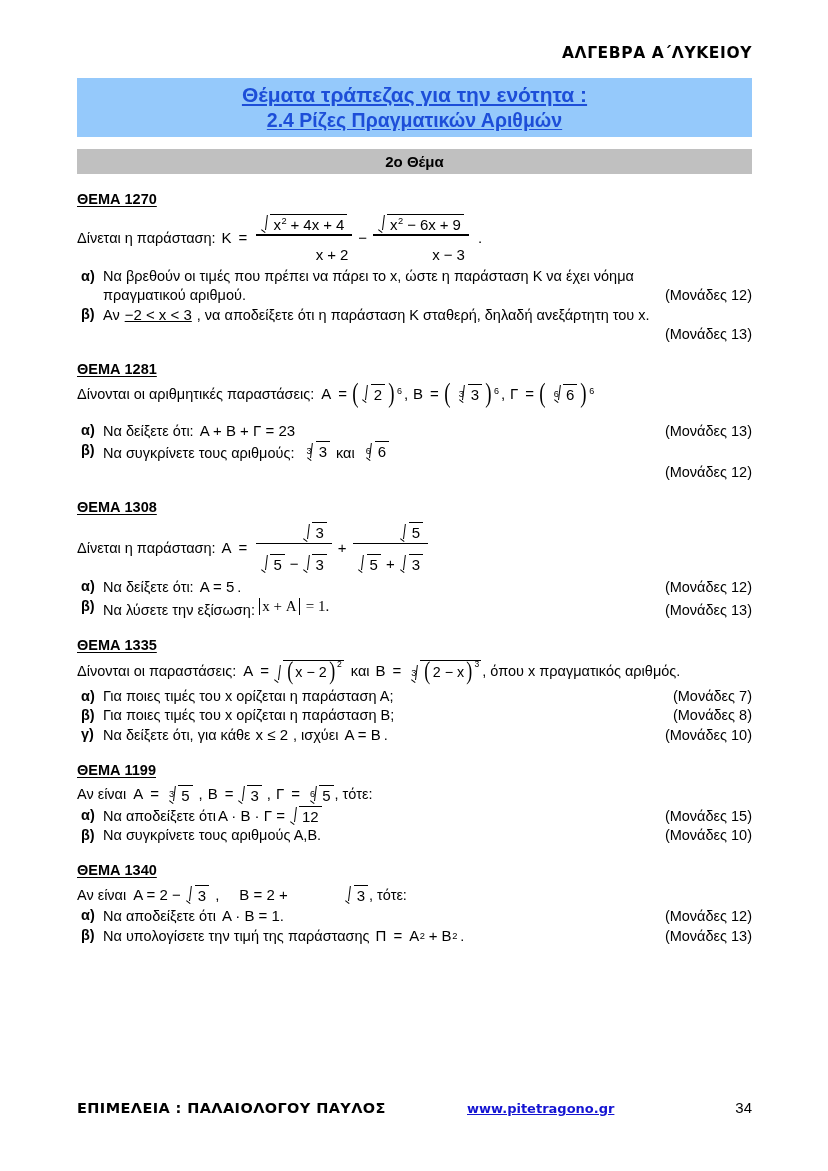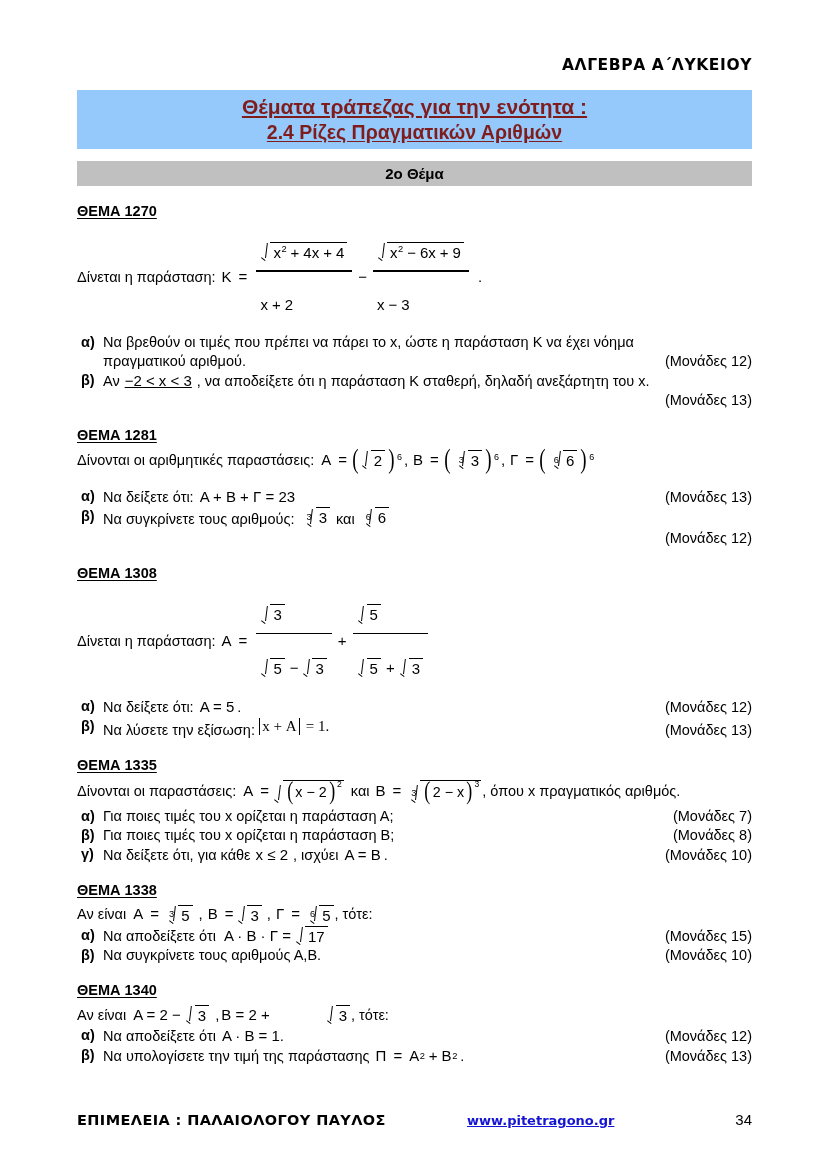--- a/index.html
+++ b/index.html
@@ -12,21 +12,21 @@
     width: 828px;
     height: 1171px;
     position: relative;
     font-family: "Liberation Sans", "DejaVu Sans", sans-serif;
     color: #000000;
     overflow: hidden;
   }
 
   .page {
     position: absolute;
-    left: 0; top: 12px;
+    left: 0; top: 0;
     width: 828px;
     height: 1025px;
   }
 
   
   .doc-header {
     position: absolute;
     left: 77px;
     top: 46px;
     width: 675px;
@@ -47,21 +47,21 @@
     height: 59px;
     background: #95c9fb;
     box-sizing: border-box;
     padding-top: 4px;
     text-align: center;
   }
   .title-line {
     font-weight: bold;
     font-size: 21px;
     line-height: 26px;
-    color: #7f1d1d;
+    color: #1d4ed8;
     white-space: nowrap;
   }
   .title-line span.u {
     text-decoration: underline;
     text-underline-offset: 2px;
   }
   .title-line.second {
     font-size: 19.5px;
     line-height: 25px;
   }
@@ -210,39 +210,38 @@
     border-top: 1.3px solid #000;
     padding: 1px 3px 0 3px;
     display: inline-block;
     line-height: 1.15;
   }
 
   
   .frac {
     display: inline-flex;
     flex-direction: column;
-    align-items: flex-start;
+    align-items: flex-end;
     vertical-align: middle;
-    margin: 16px 2px;
+    margin: 0 2px;
     text-align: center;
-    gap: 8px;
   }
   .frac > .num {
     padding: 0 4px 1px 4px;
     line-height: 1.15;
     display: inline-flex;
     align-items: center;
   }
   .frac > .bar {
     width: 100%;
     height: 1.3px;
     background: #000;
   }
   .frac > .den {
-    padding: 16px 4px 0 4px;
+    padding: 10px 4px 0 4px;
     line-height: 1.15;
     display: inline-flex;
     align-items: center;
   }
 
   
   sup.exp {
     font-size: 0.62em;
     vertical-align: super;
     line-height: 0;
@@ -664,21 +663,21 @@
                 <span>Α = Β</span>
               </span>
             <span class="txt" style="margin-left:3px;">.</span>
             <span class="marks">(Μονάδες 10)</span>
           </span>
         </div>
       </div>
     </div>
 
     <div class="problem" style="margin-bottom:16px;">
-      <div class="prob-title">ΘΕΜΑ 1338</div>
+      <div class="prob-title">ΘΕΜΑ 1199</div>
 
       <div class="stmt" style="margin-bottom:2px;">
         <span class="stmt-text">Αν είναι</span>
         <span class="m" style="margin-left:7px;">
           Α<span class="sp2"></span>=<span class="sp"></span>
           <span class="rad">
               <span class="rad-wrap">
                 <span class="rad-idx">3</span>
                 <span class="rad-glyph"></span>
               </span>
@@ -707,28 +706,28 @@
             </span>
         </span>
         <span class="txt">, τότε:</span>
       </div>
 
       <div class="items">
         <div class="item">
           <span class="item-label">α)</span>
           <span class="item-body">
             <span class="txt">Να αποδείξετε ότι</span>
-            <span class="m" style="margin-left:8px;">
+            <span class="m" style="margin-left:2px;">
               <span>Α · Β · Γ =</span>
               <span class="sp"></span>
               <span class="rad">
                   <span class="rad-wrap">
                     <span class="rad-glyph"></span>
                   </span>
-                  <span class="rad-body">17</span>
+                  <span class="rad-body">12</span>
                 </span>
             </span>
             <span class="marks">(Μονάδες 15)</span>
           </span>
         </div>
         <div class="item">
           <span class="item-label">β)</span>
           <span class="item-body">
             <span class="txt">Να συγκρίνετε τους αριθμούς Α,Β.</span>
             <span class="marks">(Μονάδες 10)</span>
@@ -746,21 +745,21 @@
           <span>Α = 2 −</span>
           <span class="sp"></span>
           <span class="rad">
               <span class="rad-wrap">
                 <span class="rad-glyph"></span>
               </span>
               <span class="rad-body">3</span>
             </span>
         </span>
         <span class="m" style="margin-left:5px;">,</span>
-        <span class="m" style="margin-left:2px;gap:26px;">
+        <span class="m" style="margin-left:20px;gap:26px;">
           <span>Β = 2 +</span>
           <span class="sp"></span>
           <span class="rad">
               <span class="rad-wrap">
                 <span class="rad-glyph"></span>
               </span>
               <span class="rad-body">3</span>
             </span>
         </span>
         <span class="txt">, τότε:</span>

